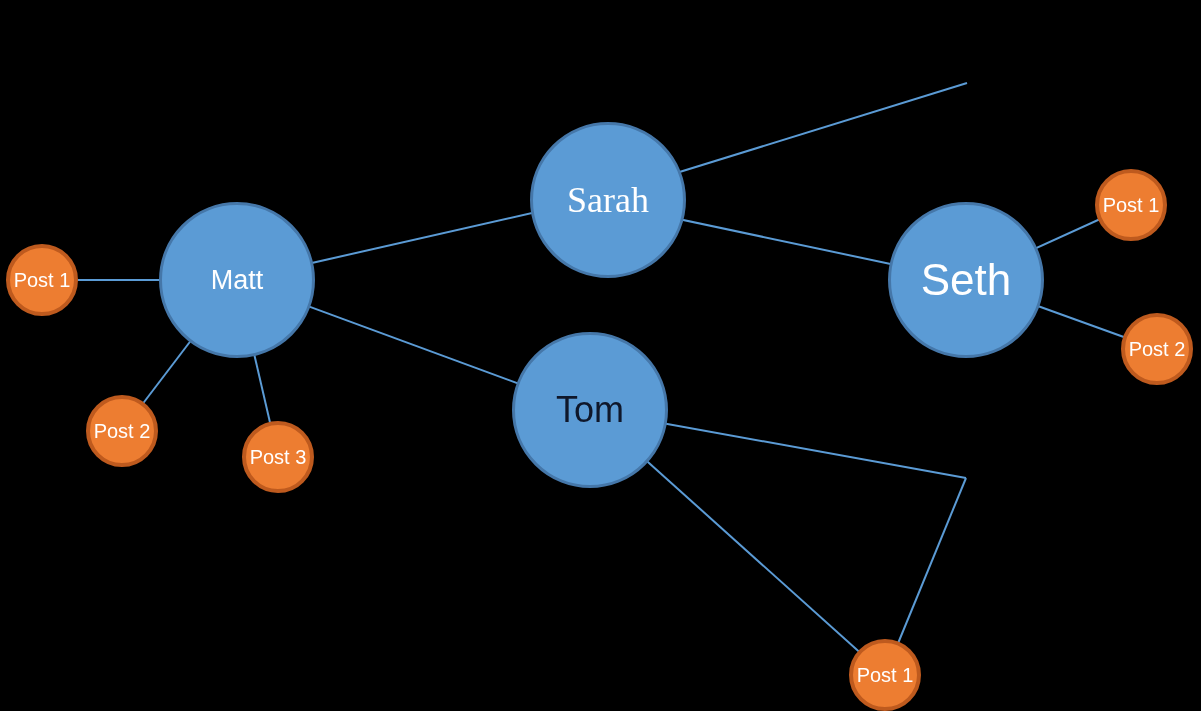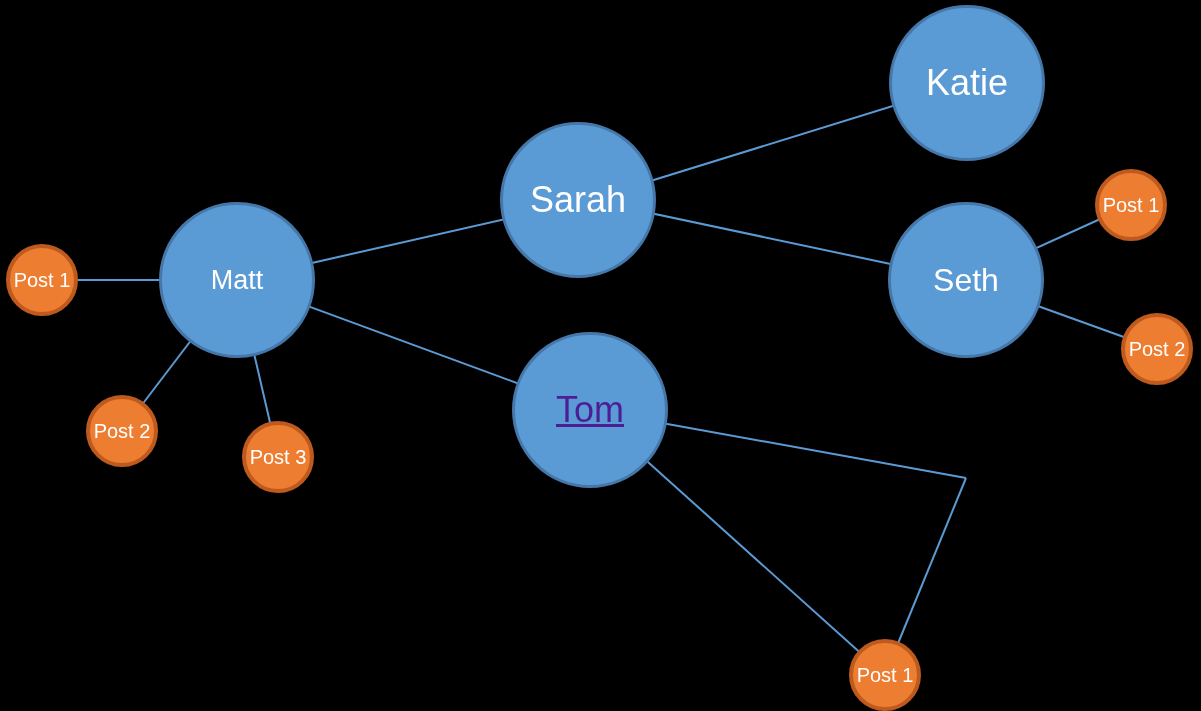--- a/index.html
+++ b/index.html
@@ -49,31 +49,28 @@
       <line x1="589" y1="200" x2="966" y2="280" stroke="#5B9BD5" stroke-width="2"></line>
       <line x1="966" y1="280" x2="1131" y2="205" stroke="#5B9BD5" stroke-width="2"></line>
       <line x1="966" y1="280" x2="1157" y2="349" stroke="#5B9BD5" stroke-width="2"></line>
       <line x1="590" y1="410" x2="966" y2="478" stroke="#5B9BD5" stroke-width="2"></line>
       <line x1="590" y1="410" x2="885" y2="675" stroke="#5B9BD5" stroke-width="2"></line>
       <line x1="966" y1="478" x2="885" y2="675" stroke="#5B9BD5" stroke-width="2"></line>
     </svg>
 <div class="node person" style="left: 159px; top: 202px; width: 156px; height: 156px; background: rgb(91, 155, 213); border: 3px solid rgb(69, 119, 169);">
       <span class="node-label" style="font-size: 27px; color: rgb(255, 255, 255);">Matt</span>
     </div>
-    <div class="node person" style="left: 500px; top: 122px; width: 156px; height: 156px; background: rgb(91, 155, 213); border: 3px solid rgb(69, 119, 169);">
+    <div class="node person" style="left: 530px; top: 122px; width: 156px; height: 156px; background: rgb(91, 155, 213); border: 3px solid rgb(69, 119, 169); font-family: Liberation Serif, serif;">
       <span class="node-label" style="font-size: 36px; color: rgb(255, 255, 255);">Sarah</span>
     </div>
     <div class="node person" style="left: 512px; top: 332px; width: 156px; height: 156px; background: rgb(91, 155, 213); border: 3px solid rgb(69, 119, 169);">
-      <span class="node-label" style="font-size: 36px; color: #4c1d95; text-decoration: underline;">Tom</span>
-    </div>
-    <div class="node person" style="left: 889px; top: 5px; width: 156px; height: 156px; background: rgb(91, 155, 213); border: 3px solid rgb(69, 119, 169);">
-      <span class="node-label" style="font-size: 36px; color: rgb(255, 255, 255);">Katie</span>
+      <span class="node-label" style="font-size: 36px; color: #0f172a;">Tom</span>
     </div>
     <div class="node person" style="left: 888px; top: 202px; width: 156px; height: 156px; background: rgb(91, 155, 213); border: 3px solid rgb(69, 119, 169);">
-      <span class="node-label" style="font-size: 32px; color: rgb(255, 255, 255);">Seth</span>
+      <span class="node-label" style="font-size: 44px; color: rgb(255, 255, 255);">Seth</span>
     </div>
     <div class="node post" style="left: 6px; top: 244px; width: 72px; height: 72px; background: rgb(237, 125, 49); border: 4px solid rgb(190, 90, 30);">
       <span class="node-label" style="font-size: 20px; color: rgb(255, 255, 255);">Post 1</span>
     </div>
     <div class="node post" style="left: 86px; top: 395px; width: 72px; height: 72px; background: rgb(237, 125, 49); border: 4px solid rgb(190, 90, 30);">
       <span class="node-label" style="font-size: 20px; color: rgb(255, 255, 255);">Post 2</span>
     </div>
     <div class="node post" style="left: 242px; top: 421px; width: 72px; height: 72px; background: rgb(237, 125, 49); border: 4px solid rgb(190, 90, 30);">
       <span class="node-label" style="font-size: 20px; color: rgb(255, 255, 255); text-align: center;">Post 3</span>
     </div>

